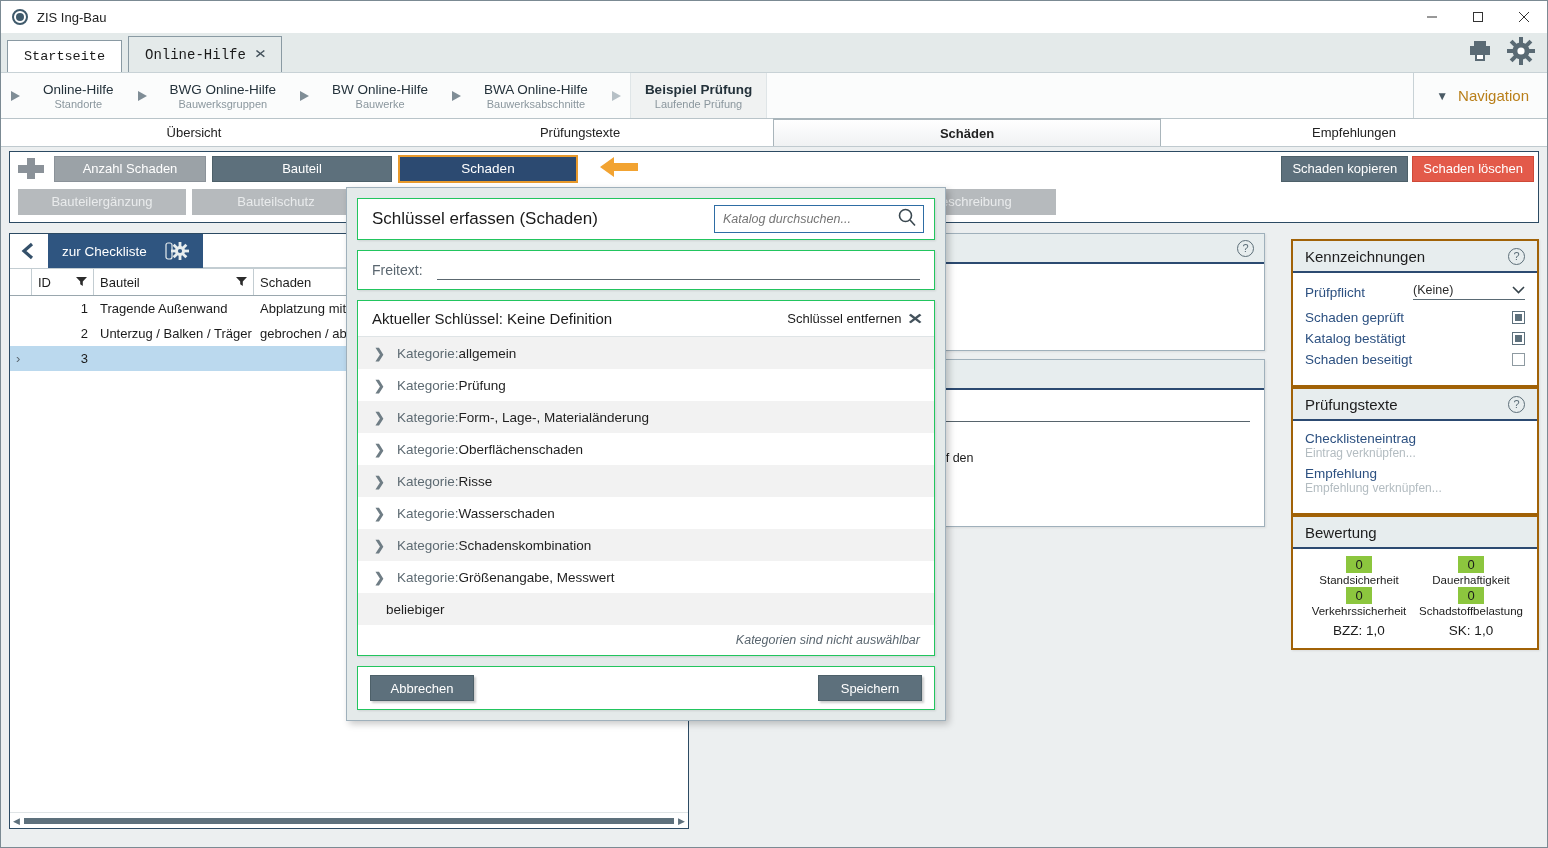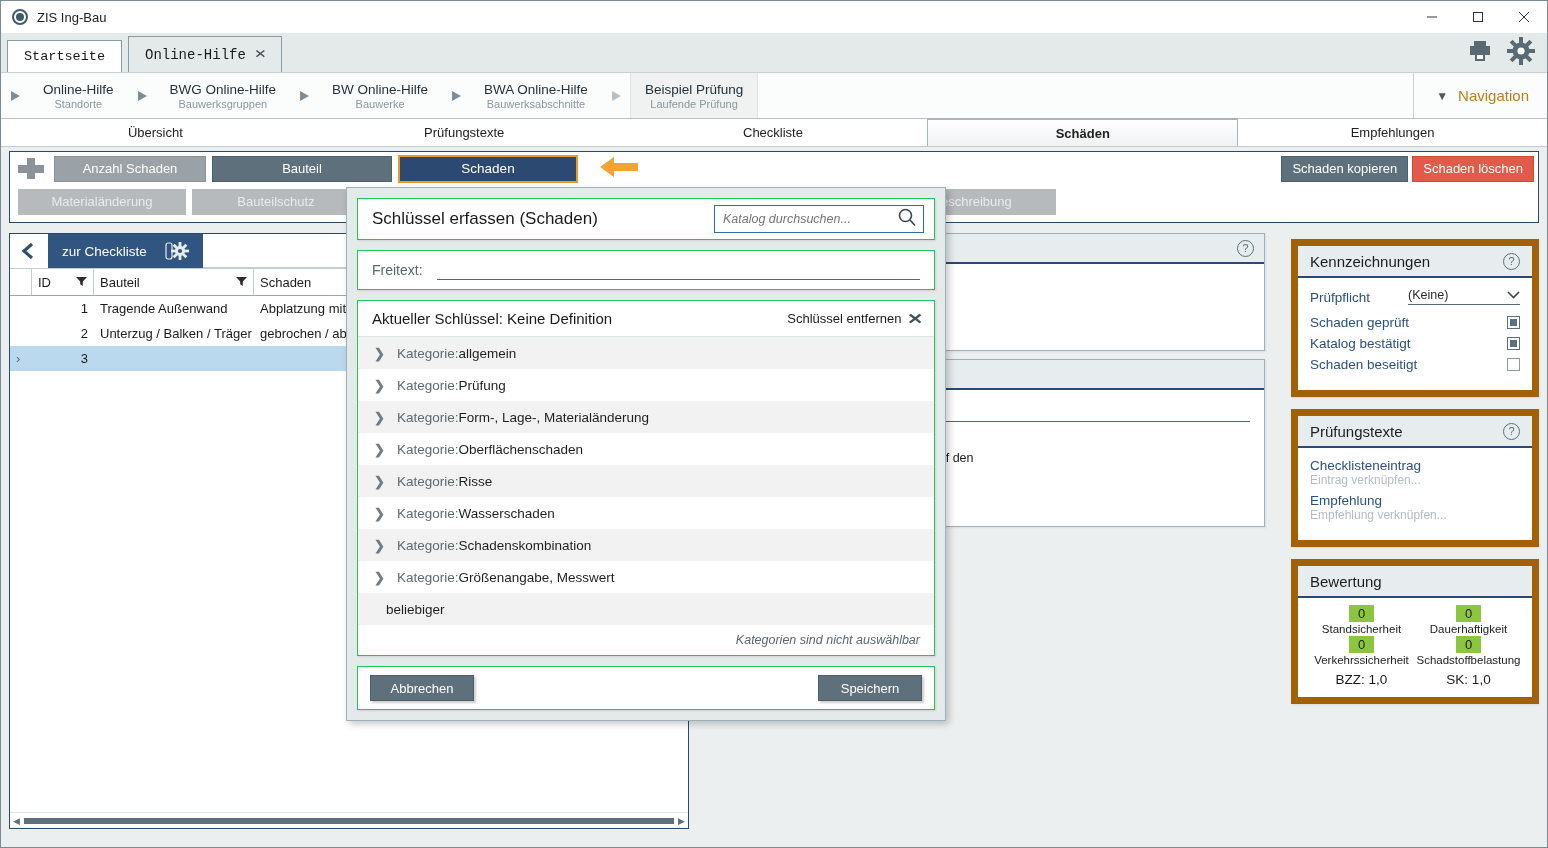--- a/index.html
+++ b/index.html
@@ -82,21 +82,21 @@
   .bc-arrow {
     display: flex; align-items: center; justify-content: center;
     width: 28px; color: #7f8d96;
   }
   .bc-item {
     display: flex; flex-direction: column; justify-content: center;
     align-items: center; padding: 0 14px; min-width: 90px;
   }
   .bc-item.current { background: #f0f2f2; border-left:1px solid #dfe5e7; border-right:1px solid #dfe5e7;}
   .bc-main { font-size: 13.5px; color: #24323b; }
-  .bc-item.current .bc-main { font-weight: normal; }
+  .bc-item.current .bc-main { font-weight: bold; }
   .bc-sub { font-size: 11px; color: #8b979e; margin-top: 1px; }
   .nav-box {
     margin-left: auto; display: flex; align-items: center; gap: 10px;
     padding: 0 18px 0 22px;
     border-left: 1px solid #c8d2d6;
     background: #fbfcfc;
     color: #b97f19;
     font-size: 15px;
   }
   .nav-caret { color: #4a5a65; font-size: 12px; }
@@ -215,21 +215,21 @@
     color: #5c6e78; font-size: 11px; display: flex; align-items: center; justify-content: center;
   }
   .underline-input {
     border-bottom: 1px solid #57646c; height: 22px; margin: 2px 4px 8px 4px;
   }
   .hint-text { font-size: 12.5px; color: #1b1b1b; line-height: 1.5; }
 
   
   .sidebar { position: absolute; right: 8px; top: 238px; width: 248px; }
   .spanel {
-    background: #ffffff; border: 7px solid #a16207; margin-bottom: 12px;
+    background: #ffffff; border: 2px solid #a16207; margin-bottom: 0;
     box-shadow: 1px 1px 2px rgba(0,0,0,.08);
   }
   .spanel-head {
     height: 32px; background: #e7edee; display: flex; align-items: center;
     padding: 0 12px; border-bottom: 2px solid #2c4a71;
   }
   .spanel-title { font-size: 15px; color: #1d1d1d; flex: 1; }
   .spanel-body { padding: 10px 12px 12px 12px; }
   .row-select { display: flex; align-items: flex-end; margin-bottom: 10px; }
   .rs-label { font-size: 13.5px; color: #2c5080; flex: 1; }
@@ -417,21 +417,20 @@
     </div>
     <div class="nav-box">
       <span class="nav-caret">▼</span>
       <span>Navigation</span>
     </div>
   </div>
 
   <div class="maintabs">
     <div class="mtab">Übersicht</div>
     <div class="mtab">Prüfungstexte</div>
-    <div class="mtab">Checkliste</div>
     <div class="mtab active">Schäden</div>
     <div class="mtab">Empfehlungen</div>
   </div>
 
   <div class="toolbar-wrap">
     <div class="tb-row">
       <div class="plus-btn"></div>
       <div class="tb-btn" style="width:152px">Anzahl Schaden</div>
       <div class="tb-btn dark" style="width:180px">Bauteil</div>
       <div class="tb-btn primary" style="width:180px;height:28px">Schaden</div>
@@ -439,21 +438,21 @@
         <svg width="42" height="26" viewBox="0 0 42 26">
           <polygon points="2,13 16,3 16,9 40,9 40,17 16,17 16,23" fill="#f2a331"></polygon>
         </svg>
       </span>
       <div class="tb-right">
         <div class="btn-copy">Schaden kopieren</div>
         <div class="btn-del">Schaden löschen</div>
       </div>
     </div>
     <div class="tb-row">
-      <div class="tb-btn disabled" style="width:168px;margin-left:4px">Materialänderung</div>
+      <div class="tb-btn disabled" style="width:168px;margin-left:4px">Bauteilergänzung</div>
       <div class="tb-btn disabled" style="width:168px">Bauteilschutz</div>
       <div class="tb-btn disabled" style="width:168px">Schaden</div>
       <div class="tb-btn disabled" style="width:168px">Menge/Größe</div>
       <div class="tb-btn disabled" style="width:168px">Ort</div>
       <div class="tb-btn disabled" style="width:168px">Beschreibung</div>
     </div>
   </div>
 
   <div class="grid-panel">
     <div class="grid-head">

